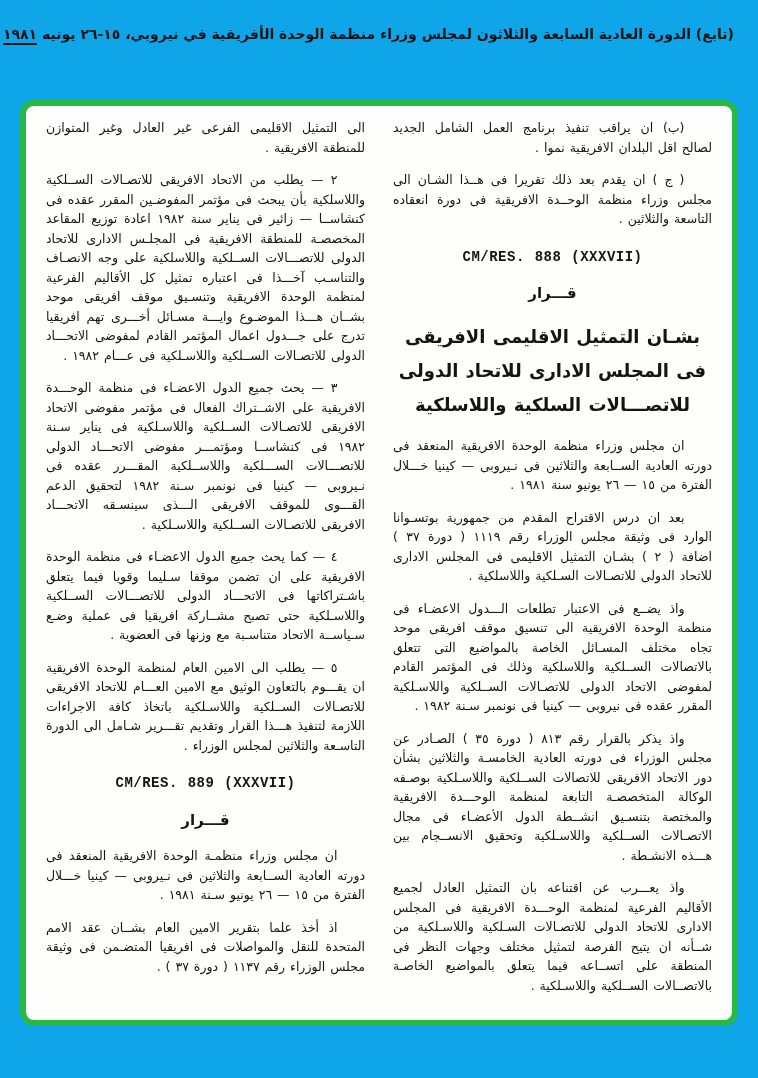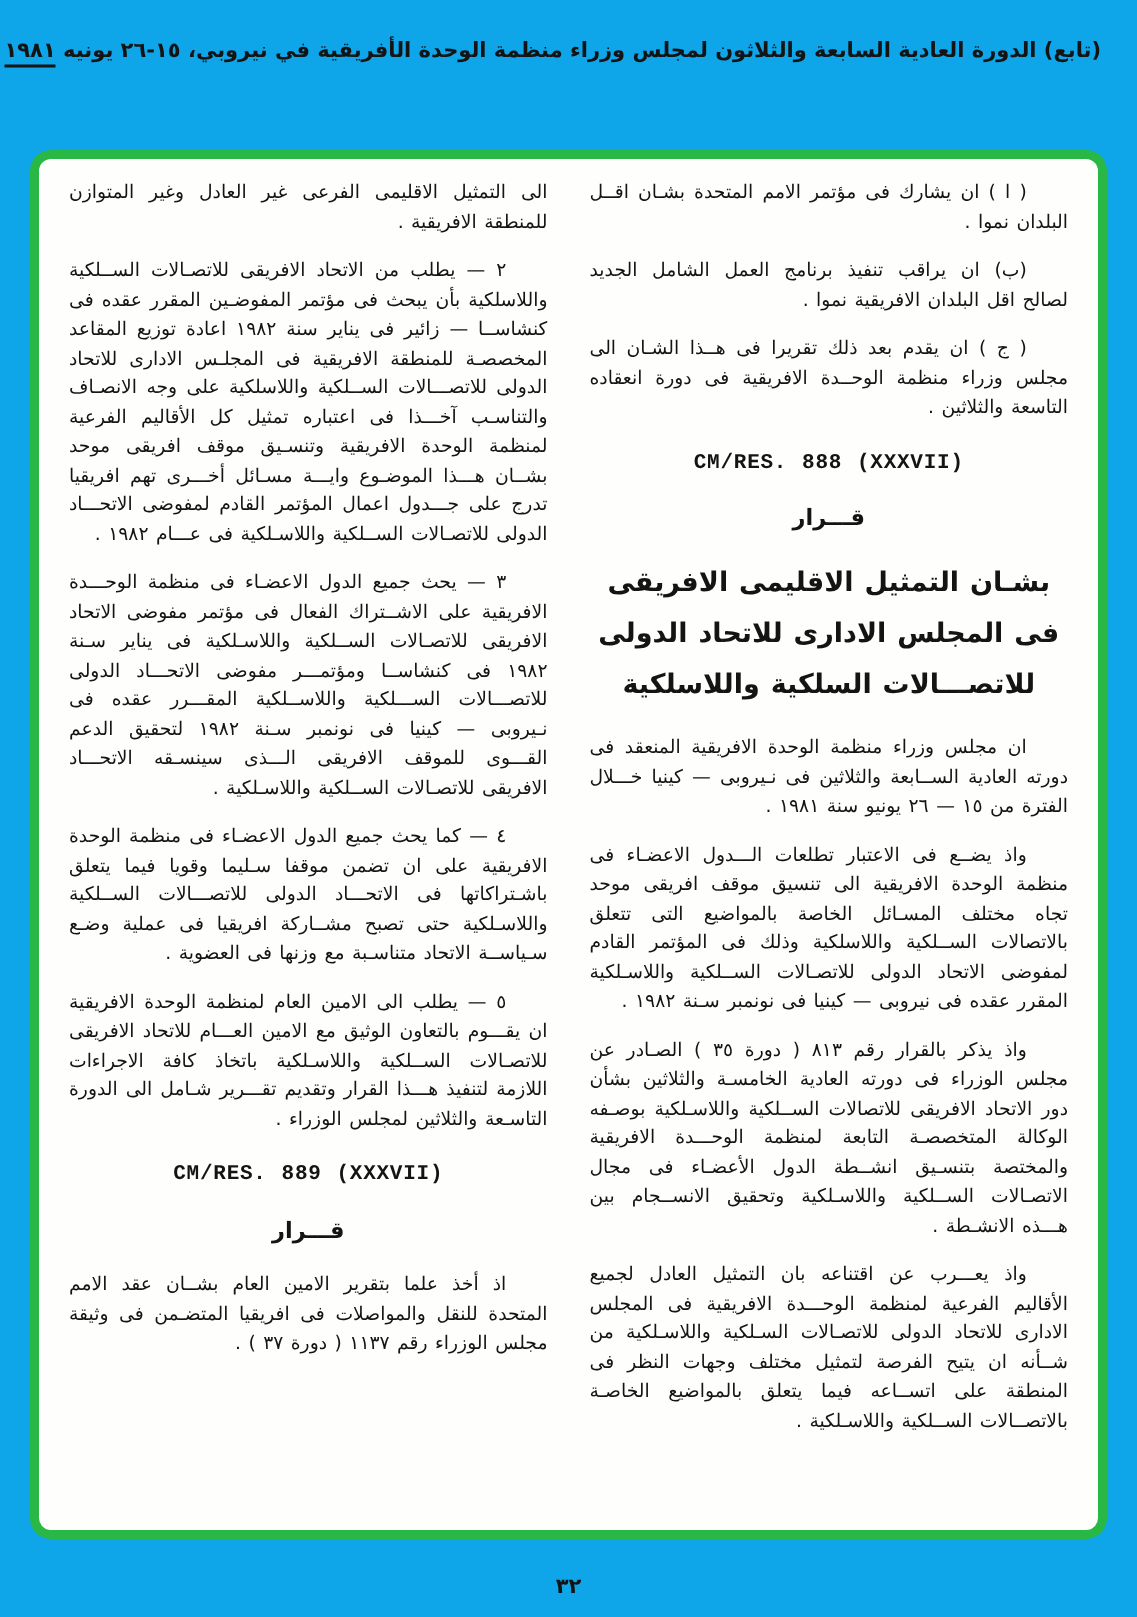--- a/index.html
+++ b/index.html
@@ -120,40 +120,38 @@
 
   <div class="header">
     <div class="doc-title">
       <span>(تابع) الدورة العادية السابعة والثلاثون لمجلس وزراء منظمة الوحدة الأفريقية في نيروبي، ١٥-٢٦ يونيه</span>
       <span class="year">١٩٨١</span>
     </div>
   </div>
 
   <div class="green-box">
     <div class="col">
-        <p class="para body">( ا ) ان يشارك فى مؤتمر الامم المتحدة بشـان اقــل البلدان نموا .</p>
         <p class="para body">(ب) ان يراقب تنفيذ برنامج العمل الشامل الجديد لصالح اقل البلدان الافريقية نموا .</p>
         <p class="para body">( ج ) ان يقدم بعد ذلك تقريرا فى هــذا الشـان الى مجلس وزراء منظمة الوحــدة الافريقية فى دورة انعقاده التاسعة والثلاثين .</p>
         <p class="para ref">CM/RES. 888 (XXXVII)</p>
         <p class="para title">قـــرار</p>
         <p class="para subtitle">بشـان التمثيل الاقليمى الافريقى فى المجلس الادارى للاتحاد الدولى للاتصـــالات السلكية واللاسلكية</p>
         <p class="para body">ان مجلس وزراء منظمة الوحدة الافريقية المنعقد فى دورته العادية الســابعة والثلاثين فى نـيروبى — كينيا خـــلال الفترة من ١٥ — ٢٦ يونيو سنة ١٩٨١ .</p>
+        <p class="para body">بعد ان درس الاقتراح المقدم من جمهورية بوتسـوانا الوارد فى وثيقة مجلس الوزراء رقم ١١١٩ ( دورة ٣٧ ) اضافة ( ٢ ) بشـان التمثيل الاقليمى فى المجلس الادارى للاتحاد الدولى للاتصـالات السـلكية واللاسلكية .</p>
         <p class="para body">واذ يضــع فى الاعتبار تطلعات الـــدول الاعضـاء فى منظمة الوحدة الافريقية الى تنسيق موقف افريقى موحد تجاه مختلف المسـائل الخاصة بالمواضيع التى تتعلق بالاتصالات الســلكية واللاسلكية وذلك فى المؤتمر القادم لمفوضى الاتحاد الدولى للاتصـالات الســلكية واللاسـلكية المقرر عقده فى نيروبى — كينيا فى نونمبر سـنة ١٩٨٢ .</p>
         <p class="para body">واذ يذكر بالقرار رقم ٨١٣ ( دورة ٣٥ ) الصـادر عن مجلس الوزراء فى دورته العادية الخامسـة والثلاثين بشأن دور الاتحاد الافريقى للاتصالات الســلكية واللاسـلكية بوصـفه الوكالة المتخصصـة التابعة لمنظمة الوحـــدة الافريقية والمختصة بتنسـيق انشــطة الدول الأعضـاء فى مجال الاتصـالات الســلكية واللاسـلكية وتحقيق الانســجام بين هـــذه الانشـطة .</p>
         <p class="para body">واذ يعـــرب عن اقتناعه بان التمثيل العادل لجميع الأقاليم الفرعية لمنظمة الوحـــدة الافريقية فى المجلس الادارى للاتحاد الدولى للاتصـالات السـلكية واللاسـلكية من شــأنه ان يتيح الفرصة لتمثيل مختلف وجهات النظر فى المنطقة على اتســاعه فيما يتعلق بالمواضيع الخاصـة بالاتصــالات الســلكية واللاسـلكية .</p>
       </div>
     <div class="col">
         <p class="para body noindent">الى التمثيل الاقليمى الفرعى غير العادل وغير المتوازن للمنطقة الافريقية .</p>
         <p class="para body">٢ — يطلب من الاتحاد الافريقى للاتصـالات الســلكية واللاسلكية بأن يبحث فى مؤتمر المفوضـين المقرر عقده فى كنشاســا — زائير فى يناير سنة ١٩٨٢ اعادة توزيع المقاعد المخصصـة للمنطقة الافريقية فى المجلـس الادارى للاتحاد الدولى للاتصـــالات الســلكية واللاسلكية على وجه الانصـاف والتناسـب آخـــذا فى اعتباره تمثيل كل الأقاليم الفرعية لمنظمة الوحدة الافريقية وتنسـيق موقف افريقى موحد بشــان هـــذا الموضـوع وايـــة مسـائل أخـــرى تهم افريقيا تدرج على جـــدول اعمال المؤتمر القادم لمفوضى الاتحـــاد الدولى للاتصـالات الســلكية واللاسـلكية فى عـــام ١٩٨٢ .</p>
         <p class="para body">٣ — يحث جميع الدول الاعضـاء فى منظمة الوحـــدة الافريقية على الاشــتراك الفعال فى مؤتمر مفوضى الاتحاد الافريقى للاتصـالات الســلكية واللاسـلكية فى يناير سـنة ١٩٨٢ فى كنشاســا ومؤتمـــر مفوضى الاتحـــاد الدولى للاتصـــالات الســـلكية واللاســلكية المقـــرر عقده فى نـيروبى — كينيا فى نونمبر سـنة ١٩٨٢ لتحقيق الدعم القـــوى للموقف الافريقى الـــذى سينسـقه الاتحـــاد الافريقى للاتصـالات الســلكية واللاسـلكية .</p>
         <p class="para body">٤ — كما يحث جميع الدول الاعضـاء فى منظمة الوحدة الافريقية على ان تضمن موقفا سـليما وقويا فيما يتعلق باشـتراكاتها فى الاتحـــاد الدولى للاتصـــالات الســلكية واللاسـلكية حتى تصبح مشــاركة افريقيا فى عملية وضـع سـياســة الاتحاد متناسـبة مع وزنها فى العضوية .</p>
         <p class="para body">٥ — يطلب الى الامين العام لمنظمة الوحدة الافريقية ان يقـــوم بالتعاون الوثيق مع الامين العـــام للاتحاد الافريقى للاتصـالات الســلكية واللاسـلكية باتخاذ كافة الاجراءات اللازمة لتنفيذ هـــذا القرار وتقديم تقـــرير شـامل الى الدورة التاسـعة والثلاثين لمجلس الوزراء .</p>
         <p class="para ref">CM/RES. 889 (XXXVII)</p>
         <p class="para title">قـــرار</p>
+        <p class="para body">ان مجلس وزراء منظمـة الوحدة الافريقية المنعقد فى دورته العادية الســابعة والثلاثين فى نـيروبى — كينيا خـــلال الفترة من ١٥ — ٢٦ يونيو سـنة ١٩٨١ .</p>
         <p class="para body">اذ أخذ علما بتقرير الامين العام بشــان عقد الامم المتحدة للنقل والمواصلات فى افريقيا المتضـمن فى وثيقة مجلس الوزراء رقم ١١٣٧ ( دورة ٣٧ ) .</p>
       </div>
   </div>
 
-  <div class="footer">
-    <div class="page-num">٣٢</div>
-  </div>
 
 </div>
 
 </body></html>

